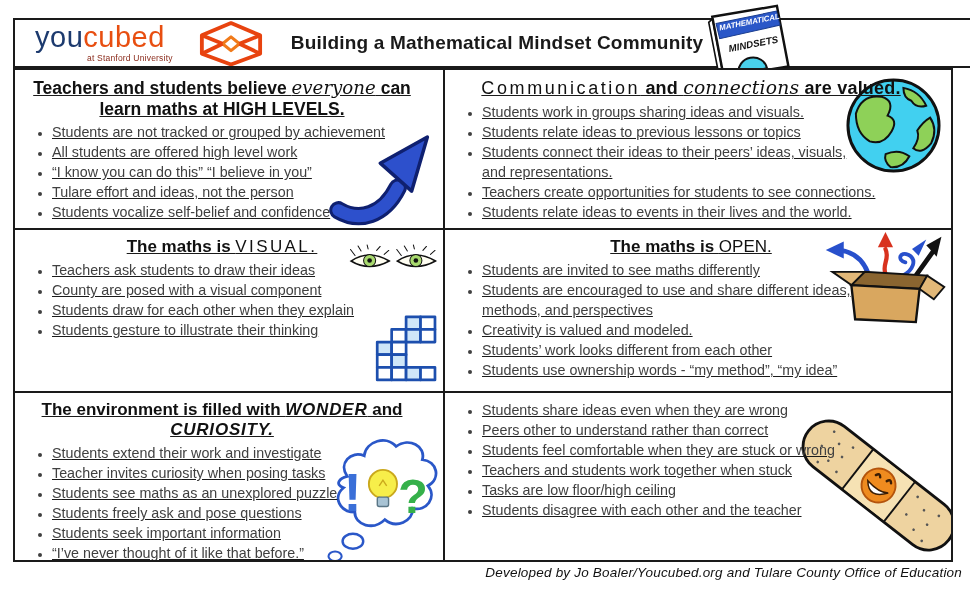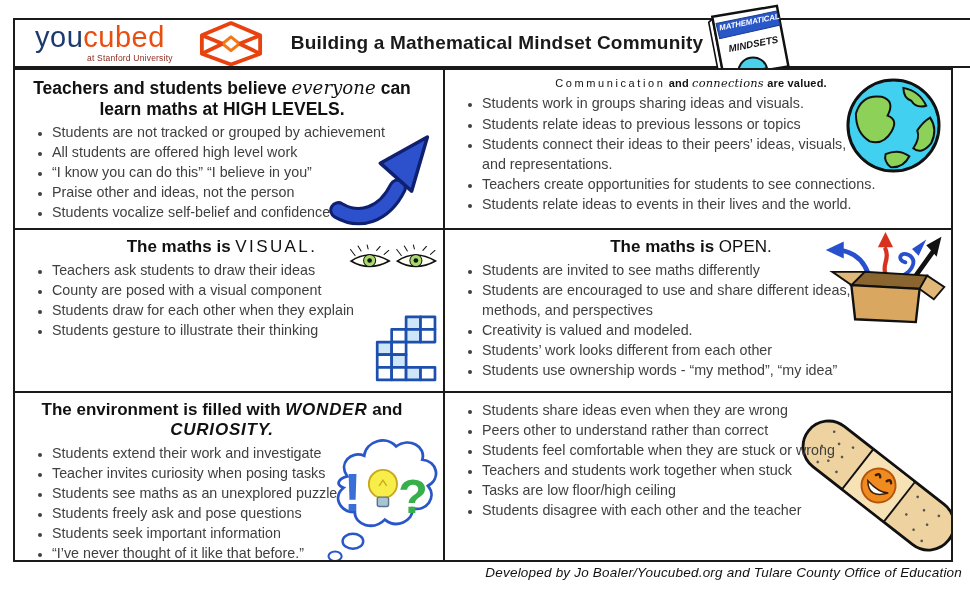--- a/index.html
+++ b/index.html
@@ -26,27 +26,27 @@
     font-size:19px; font-weight:bold; white-space:nowrap; letter-spacing:0.2px;
   }
   .book-svg { position:absolute; left:686px; top:-13px; width:92px; height:74px; transform:rotate(-6deg); }
 
   
   .grid {
     position:absolute; left:13px; top:68px; width:940px; height:494px;
     border:2px solid #1a1a1a; background:#fff;
     display:grid; grid-template-columns:430px 1fr; grid-template-rows:160px 163px 1fr;
   }
-  .cell { position:relative; padding:5px 24px 2px 10px; overflow:hidden; }
+  .cell { position:relative; padding:5px 24px 2px 10px; overflow:hidden;text-decoration:underline; }
   .cell.left { border-right:2px solid #1a1a1a; }
   .cell.rowline { border-bottom:2px solid #1a1a1a; }
 
   .cell h2 { margin:2px 0 3px; text-align:center; font-size:17px; line-height:1.18; font-weight:bold; color:#111; position:relative; z-index:2; }
   .c0 h2 { font-size:17.5px; }
-  .c1 h2 { font-size:11px; letter-spacing:0.2px; }
+  .c1 h2 { font-size:18px; letter-spacing:0.2px; }
   .c5 h2 { font-size:16.5px; }
 
   .seg-script { font-family:"DejaVu Serif", serif; font-style:italic; font-weight:normal; font-size:1.04em; }
   .seg-spaced { font-weight:normal; letter-spacing:2.6px; }
   .seg-thincaps { font-weight:normal; letter-spacing:2.4px; }
   .seg-plain { font-weight:normal; }
   .seg-hand { font-style:italic; letter-spacing:0.8px; }
   .seg-mono { font-family:"Liberation Mono", monospace; font-weight:normal; font-size:0.9em; letter-spacing:0.6px; color:#2e2e2e; }
 
   ul.bullets { margin:2px 0 0; padding-left:27px; position:relative; z-index:2; }
@@ -100,21 +100,21 @@
   </div>
 
   <div class="grid">
 
     <section class="cell c0 left rowline">
       <h2><span>Teachers and students believe </span><span class="seg-script">everyone</span><span> can learn maths at HIGH LEVELS.</span></h2>
       <ul class="bullets">
         <li>Students are not tracked or grouped by achievement</li>
         <li>All students are offered high level work</li>
         <li>“I know you can do this” “I believe in you”</li>
-        <li>Praise other and ideas, not the person</li>
+        <li>Tulare effort and ideas, not the person</li>
         <li>Students vocalize self-belief and confidence</li>
       </ul>
       <svg class="illus illus-arrow" viewBox="0 0 120 110">
         <path d="M10,92 C34,106 62,98 78,66" stroke="#0f2070" stroke-width="21" fill="none" stroke-linecap="round"></path>
         <path d="M10,92 C34,106 62,98 78,66" stroke="#2d50cc" stroke-width="14" fill="none" stroke-linecap="round"></path>
         <polygon points="58,38 112,8 94,70" fill="#2d50cc" stroke="#0f2070" stroke-width="4" stroke-linejoin="round"></polygon>
       </svg>
     </section>
 
     <section class="cell c1 rowline">

